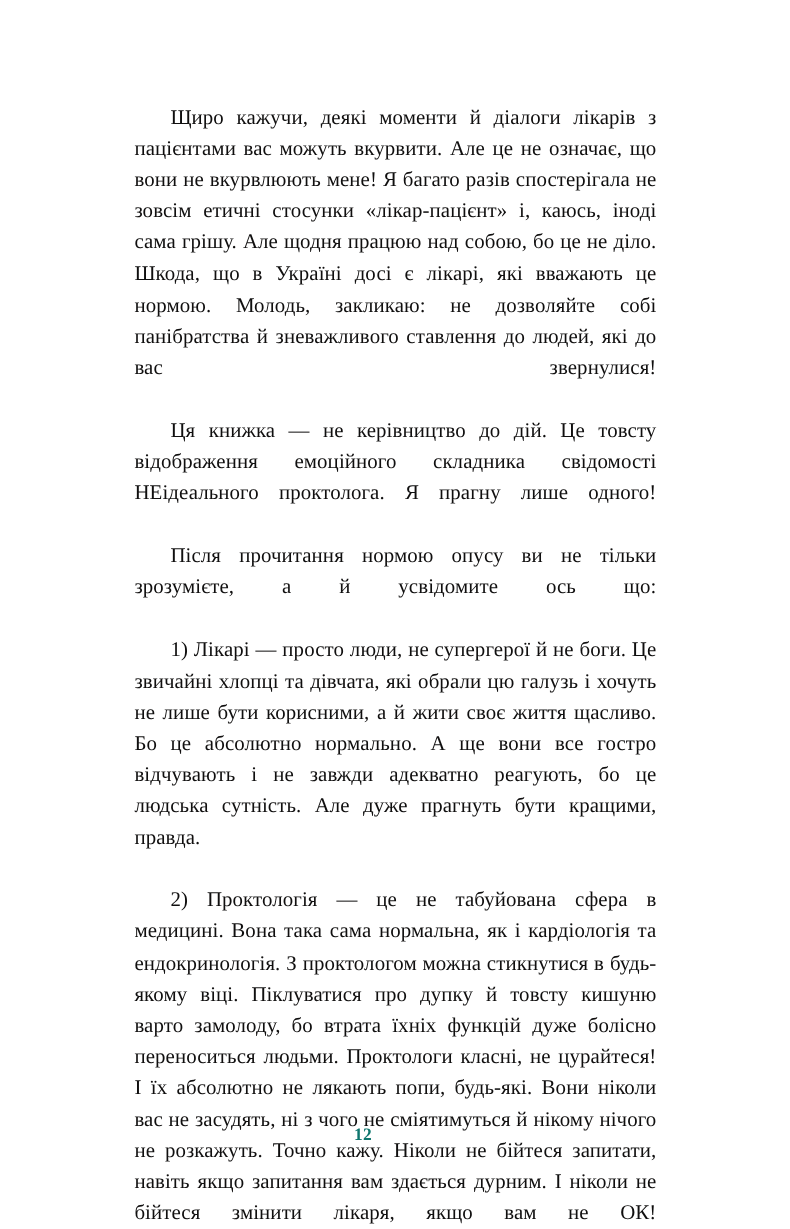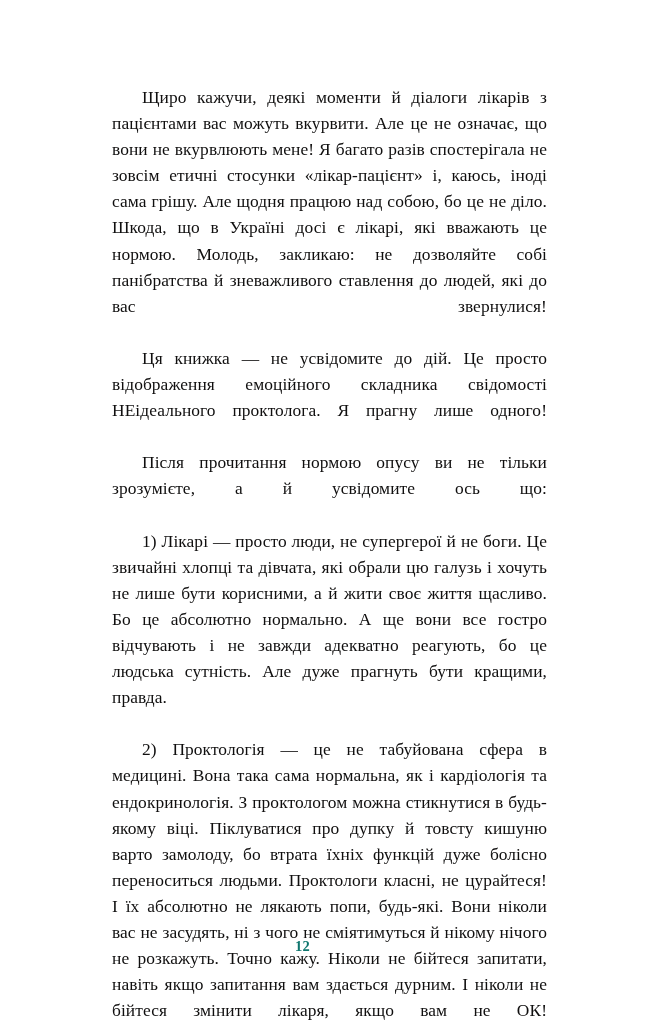--- a/index.html
+++ b/index.html
@@ -62,21 +62,21 @@
     color: #0f766e;
   }
 </style>
 </head>
 <body>
 
 <div class="page">
 
   <div class="text-block">
     <p class="para">Щиро кажучи, деякі моменти й діалоги лікарів з пацієнтами вас можуть вкурвити. Але це не означає, що вони не вкурвлюють мене! Я багато разів спостерігала не зовсім етичні стосунки «лікар-пацієнт» і, каюсь, іноді сама грішу. Але щодня працюю над собою, бо це не діло. Шкода, що в Україні досі є лікарі, які вважають це нормою. Молодь, закликаю: не дозволяйте собі панібратства й зневажливого ставлення до людей, які до вас звернулися!</p>
-    <p class="para">Ця книжка — не усвідомите до дій. Це просто відображення емоційного складника свідомості НЕідеального проктолога. Я прагну лише одного!</p>
+    <p class="para">Ця книжка — не керівництво до дій. Це товсту відображення емоційного складника свідомості НЕідеального проктолога. Я прагну лише одного!</p>
     <p class="para">Після прочитання нормою опусу ви не тільки зрозумієте, а й усвідомите ось що:</p>
     <p class="para">1) Лікарі — просто люди, не супергерої й не боги. Це звичайні хлопці та дівчата, які обрали цю галузь і хочуть не лише бути корисними, а й жити своє життя щасливо. Бо це абсолютно нормально. А ще вони все гостро відчувають і не завжди адекватно реагують, бо це людська сутність. Але дуже прагнуть бути кращими, правда.</p>
     <p class="para">2) Проктологія — це не табуйована сфера в медицині. Вона така сама нормальна, як і кардіологія та ендокринологія. З проктологом можна стикнутися в будь-якому віці. Піклуватися про дупку й товсту кишуню варто замолоду, бо втрата їхніх функцій дуже болісно переноситься людьми. Проктологи класні, не цурайтеся! І їх абсолютно не лякають попи, будь-які. Вони ніколи вас не засудять, ні з чого не сміятимуться й нікому нічого не розкажуть. Точно кажу. Ніколи не бійтеся запитати, навіть якщо запитання вам здається дурним. І ніколи не бійтеся змінити лікаря, якщо вам не ОК!</p>
 
   </div>
 
   <div class="page-number">12</div>
 
 </div>
 

